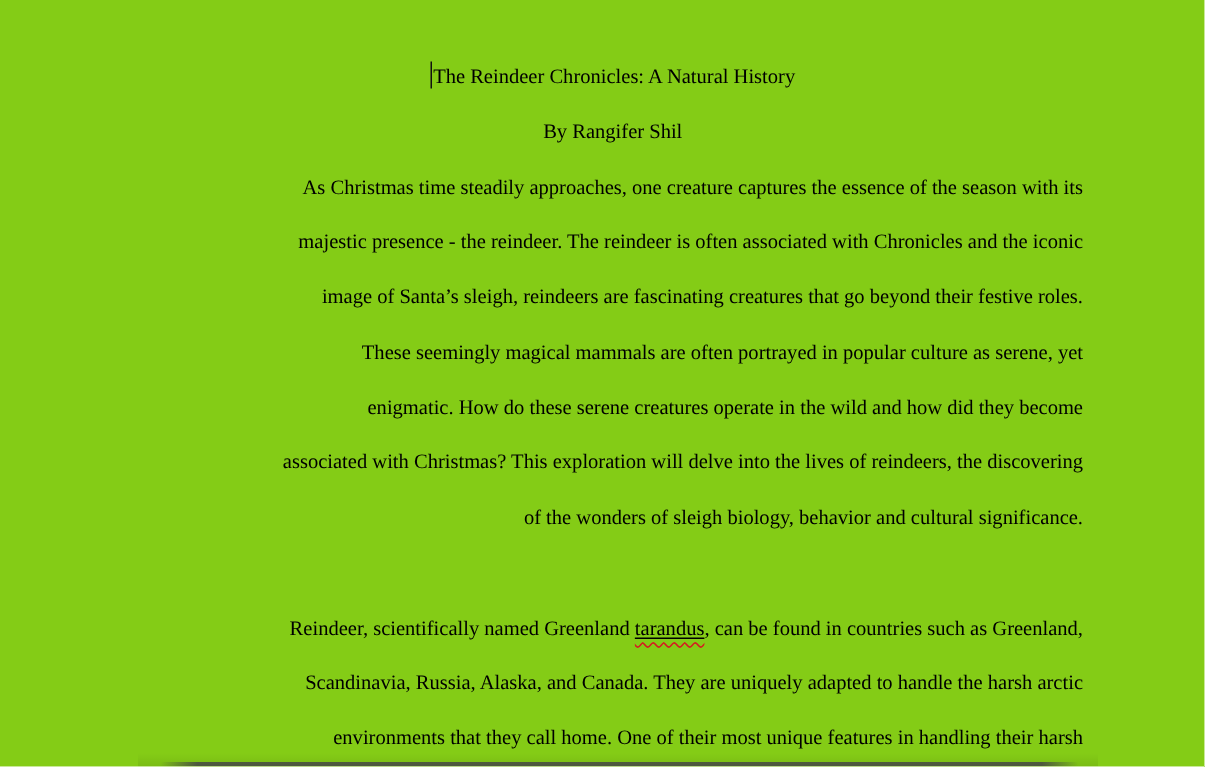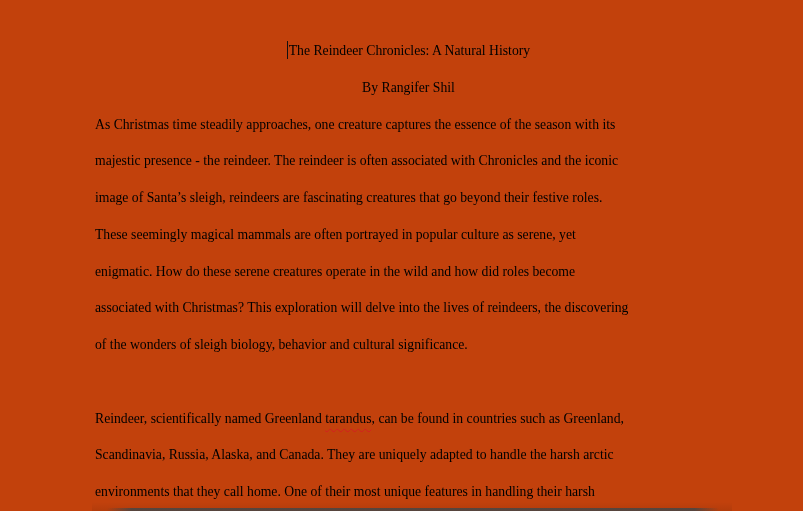--- a/index.html
+++ b/index.html
@@ -4,51 +4,53 @@
 <style>
   html, body {
     margin: 0;
     padding: 0;
     background: #ffffff;
   }
   .canvas {
     position: relative;
     width: 803px;
     height: 511px;
-    background: #c2410c;
+    background: #84cc16;
     overflow: hidden;
     font-family: "Liberation Serif", "DejaVu Serif", serif;
     color: #000000;
   }
   .doc {
     position: absolute;
     top: 33px;
     left: 95px;
     width: 627px;
   }
   .line {
     height: 36.75px;
     line-height: 36.75px;
     font-size: 13.7px;
     white-space: nowrap;
     color: #000000;
+    text-align: right;
   }
   .centered {
     text-align: center;
   }
   .caret {
     display: inline-block;
     width: 1.4px;
     height: 17.5px;
     background: #111111;
     vertical-align: -3.5px;
     margin-right: 0.5px;
   }
   
   .uline {
+    text-decoration: underline;
     text-decoration-color: #000000;
     text-decoration-thickness: 0.9px;
     text-underline-offset: 2px;
   }
   
   .squig {
     text-decoration: underline wavy var(--spellcheck_red, #d21f1f);
     text-decoration-thickness: 0.9px;
     text-underline-offset: 4.5px;
   }
@@ -82,21 +84,21 @@
   <div class="doc">
 
     <div class="line centered"><span class="caret"></span><span>The Reindeer Chronicles: A Natural History</span></div>
 
     <div class="line centered">By Rangifer Shil</div>
 
     <div class="line">As Christmas time steadily approaches, one creature captures the essence of the season with its</div>
     <div class="line">majestic presence - the reindeer. The reindeer is often associated with Chronicles and the iconic</div>
     <div class="line">image of Santa’s sleigh, reindeers are fascinating creatures that go beyond their festive roles.</div>
     <div class="line">These seemingly magical mammals are often portrayed in popular culture as serene, yet</div>
-    <div class="line">enigmatic. How do these serene creatures operate in the wild and how did roles become</div>
+    <div class="line">enigmatic. How do these serene creatures operate in the wild and how did they become</div>
     <div class="line">associated with Christmas? This exploration will delve into the lives of reindeers, the discovering</div>
     <div class="line">of the wonders of sleigh biology, behavior and cultural significance.</div>
 
     <div class="line"></div>
 
     <div class="line"><span>Reindeer, scientifically named Greenland </span><span class="uline"><span class="squig">tarandus</span></span><span>, can be found in countries such as Greenland,</span></div>
 
     <div class="line">Scandinavia, Russia, Alaska, and Canada. They are uniquely adapted to handle the harsh arctic</div>
     <div class="line">environments that they call home. One of their most unique features in handling their harsh</div>
 

